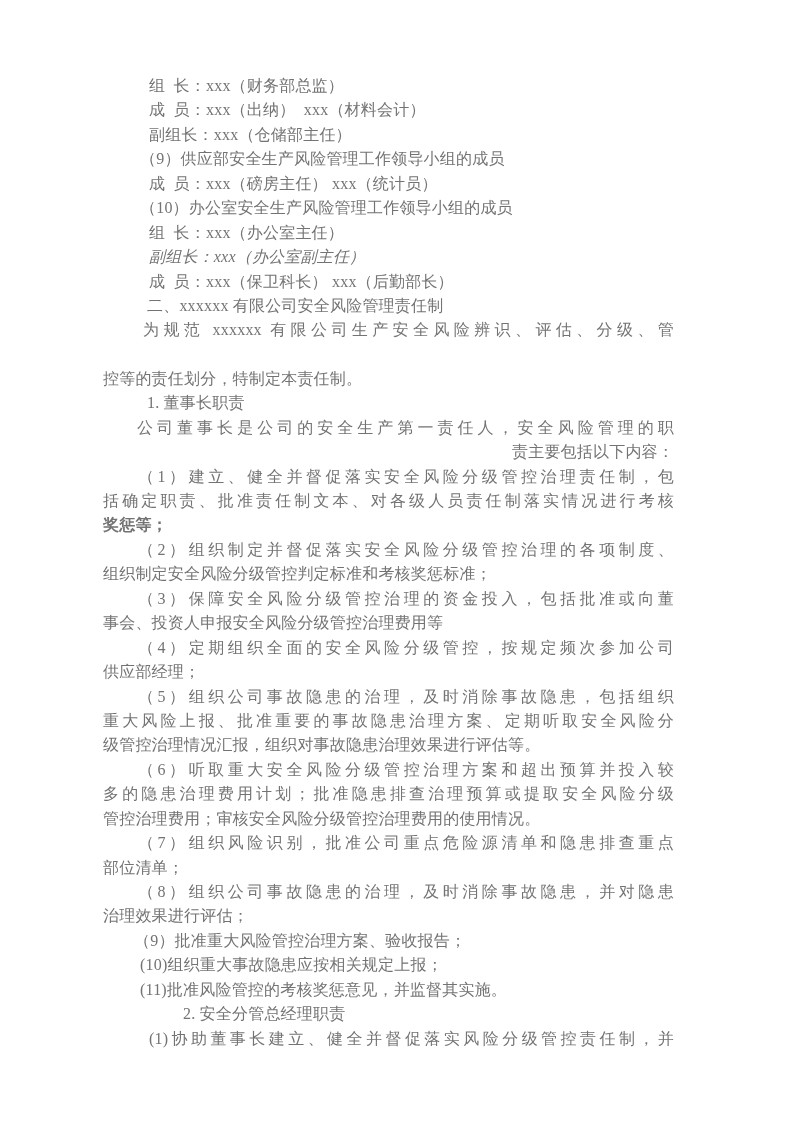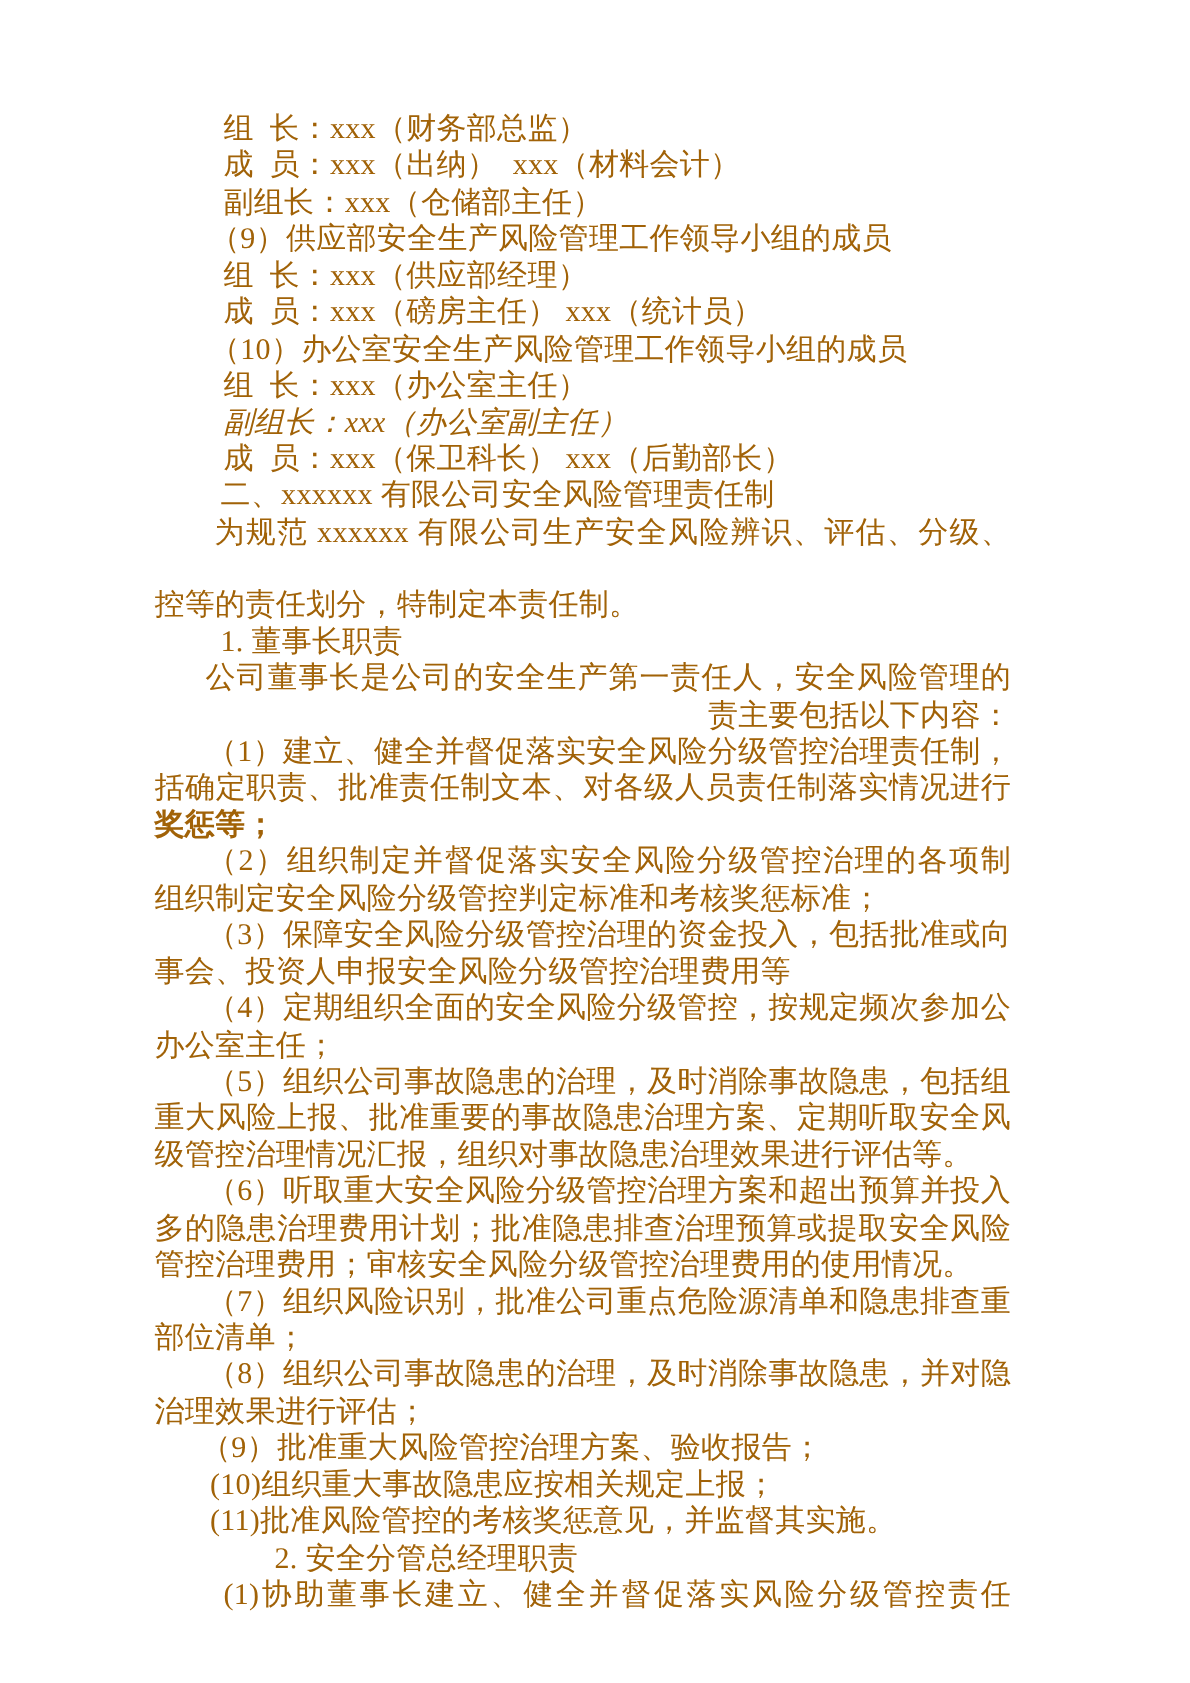--- a/index.html
+++ b/index.html
@@ -16,63 +16,62 @@
   }
   .text-block {
     position: absolute;
     left: 103px;
     top: 74px;
     width: 571px;
   }
   .line {
     height: 24.45px;
     line-height: 24.45px;
-    font-size: 20px;
+    font-size: 16px;
     font-family: "Liberation Serif", "DejaVu Serif", serif;
-    color: #a16207;
+    color: #737373;
     white-space: pre;
     letter-spacing: 0.2px;
   }
   .line.j {
     white-space: normal;
     text-align: justify;
     text-align-last: justify;
     overflow: hidden;
   }
 </style>
 </head>
 <body>
 
 <div class="page" style="background: rgb(255, 255, 255);">
   <div class="text-block" id="text-block" style="color: rgb(45, 45, 45);">
       <div class="line" style="padding-left: 46px;">组  长：xxx（财务部总监）</div>
       <div class="line" style="padding-left: 46px;">成  员：xxx（出纳）  xxx（材料会计）</div>
       <div class="line" style="padding-left: 46px;">副组长：xxx（仓储部主任）</div>
       <div class="line" style="padding-left: 37px;">（9）供应部安全生产风险管理工作领导小组的成员</div>
-      <div class="line" style="padding-left: 46px;">组  长：xxx（供应部经理）</div>
       <div class="line" style="padding-left: 46px;">成  员：xxx（磅房主任） xxx（统计员）</div>
       <div class="line" style="padding-left: 37px;">（10）办公室安全生产风险管理工作领导小组的成员</div>
       <div class="line" style="padding-left: 46px;">组  长：xxx（办公室主任）</div>
       <div class="line" style="padding-left: 46px; font-style: italic;">副组长：xxx（办公室副主任）</div>
       <div class="line" style="padding-left: 46px;">成  员：xxx（保卫科长） xxx（后勤部长）</div>
       <div class="line" style="padding-left: 44px;">二、xxxxxx 有限公司安全风险管理责任制</div>
       <div class="line j" style="padding-left: 40px;">为规范 xxxxxx 有限公司生产安全风险辨识、评估、分级、管</div>
       <div class="line" style="padding-left: 0px; margin-top: 24px;">控等的责任划分，特制定本责任制。</div>
       <div class="line" style="padding-left: 44px;">1. 董事长职责</div>
       <div class="line j" style="padding-left: 34px;">公司董事长是公司的安全生产第一责任人，安全风险管理的职</div>
       <div class="line" style="padding-left: 0px; text-align: right;">责主要包括以下内容：</div>
       <div class="line j" style="padding-left: 35px;">（1）建立、健全并督促落实安全风险分级管控治理责任制，包</div>
       <div class="line j" style="padding-left: 0px;">括确定职责、批准责任制文本、对各级人员责任制落实情况进行考核</div>
       <div class="line" style="padding-left: 0px; font-weight: bold;">奖惩等；</div>
       <div class="line j" style="padding-left: 35px;">（2）组织制定并督促落实安全风险分级管控治理的各项制度、</div>
       <div class="line" style="padding-left: 0px;">组织制定安全风险分级管控判定标准和考核奖惩标准；</div>
       <div class="line j" style="padding-left: 35px;">（3）保障安全风险分级管控治理的资金投入，包括批准或向董</div>
       <div class="line" style="padding-left: 0px;">事会、投资人申报安全风险分级管控治理费用等</div>
       <div class="line j" style="padding-left: 35px;">（4）定期组织全面的安全风险分级管控，按规定频次参加公司</div>
-      <div class="line" style="padding-left: 0px;">办公室主任；</div>
+      <div class="line" style="padding-left: 0px;">供应部经理；</div>
       <div class="line j" style="padding-left: 35px;">（5）组织公司事故隐患的治理，及时消除事故隐患，包括组织</div>
       <div class="line j" style="padding-left: 0px;">重大风险上报、批准重要的事故隐患治理方案、定期听取安全风险分</div>
       <div class="line" style="padding-left: 0px;">级管控治理情况汇报，组织对事故隐患治理效果进行评估等。</div>
       <div class="line j" style="padding-left: 35px;">（6）听取重大安全风险分级管控治理方案和超出预算并投入较</div>
       <div class="line j" style="padding-left: 0px;">多的隐患治理费用计划；批准隐患排查治理预算或提取安全风险分级</div>
       <div class="line" style="padding-left: 0px;">管控治理费用；审核安全风险分级管控治理费用的使用情况。</div>
       <div class="line j" style="padding-left: 35px;">（7）组织风险识别，批准公司重点危险源清单和隐患排查重点</div>
       <div class="line" style="padding-left: 0px;">部位清单；</div>
       <div class="line j" style="padding-left: 35px;">（8）组织公司事故隐患的治理，及时消除事故隐患，并对隐患</div>
       <div class="line" style="padding-left: 0px;">治理效果进行评估；</div>

